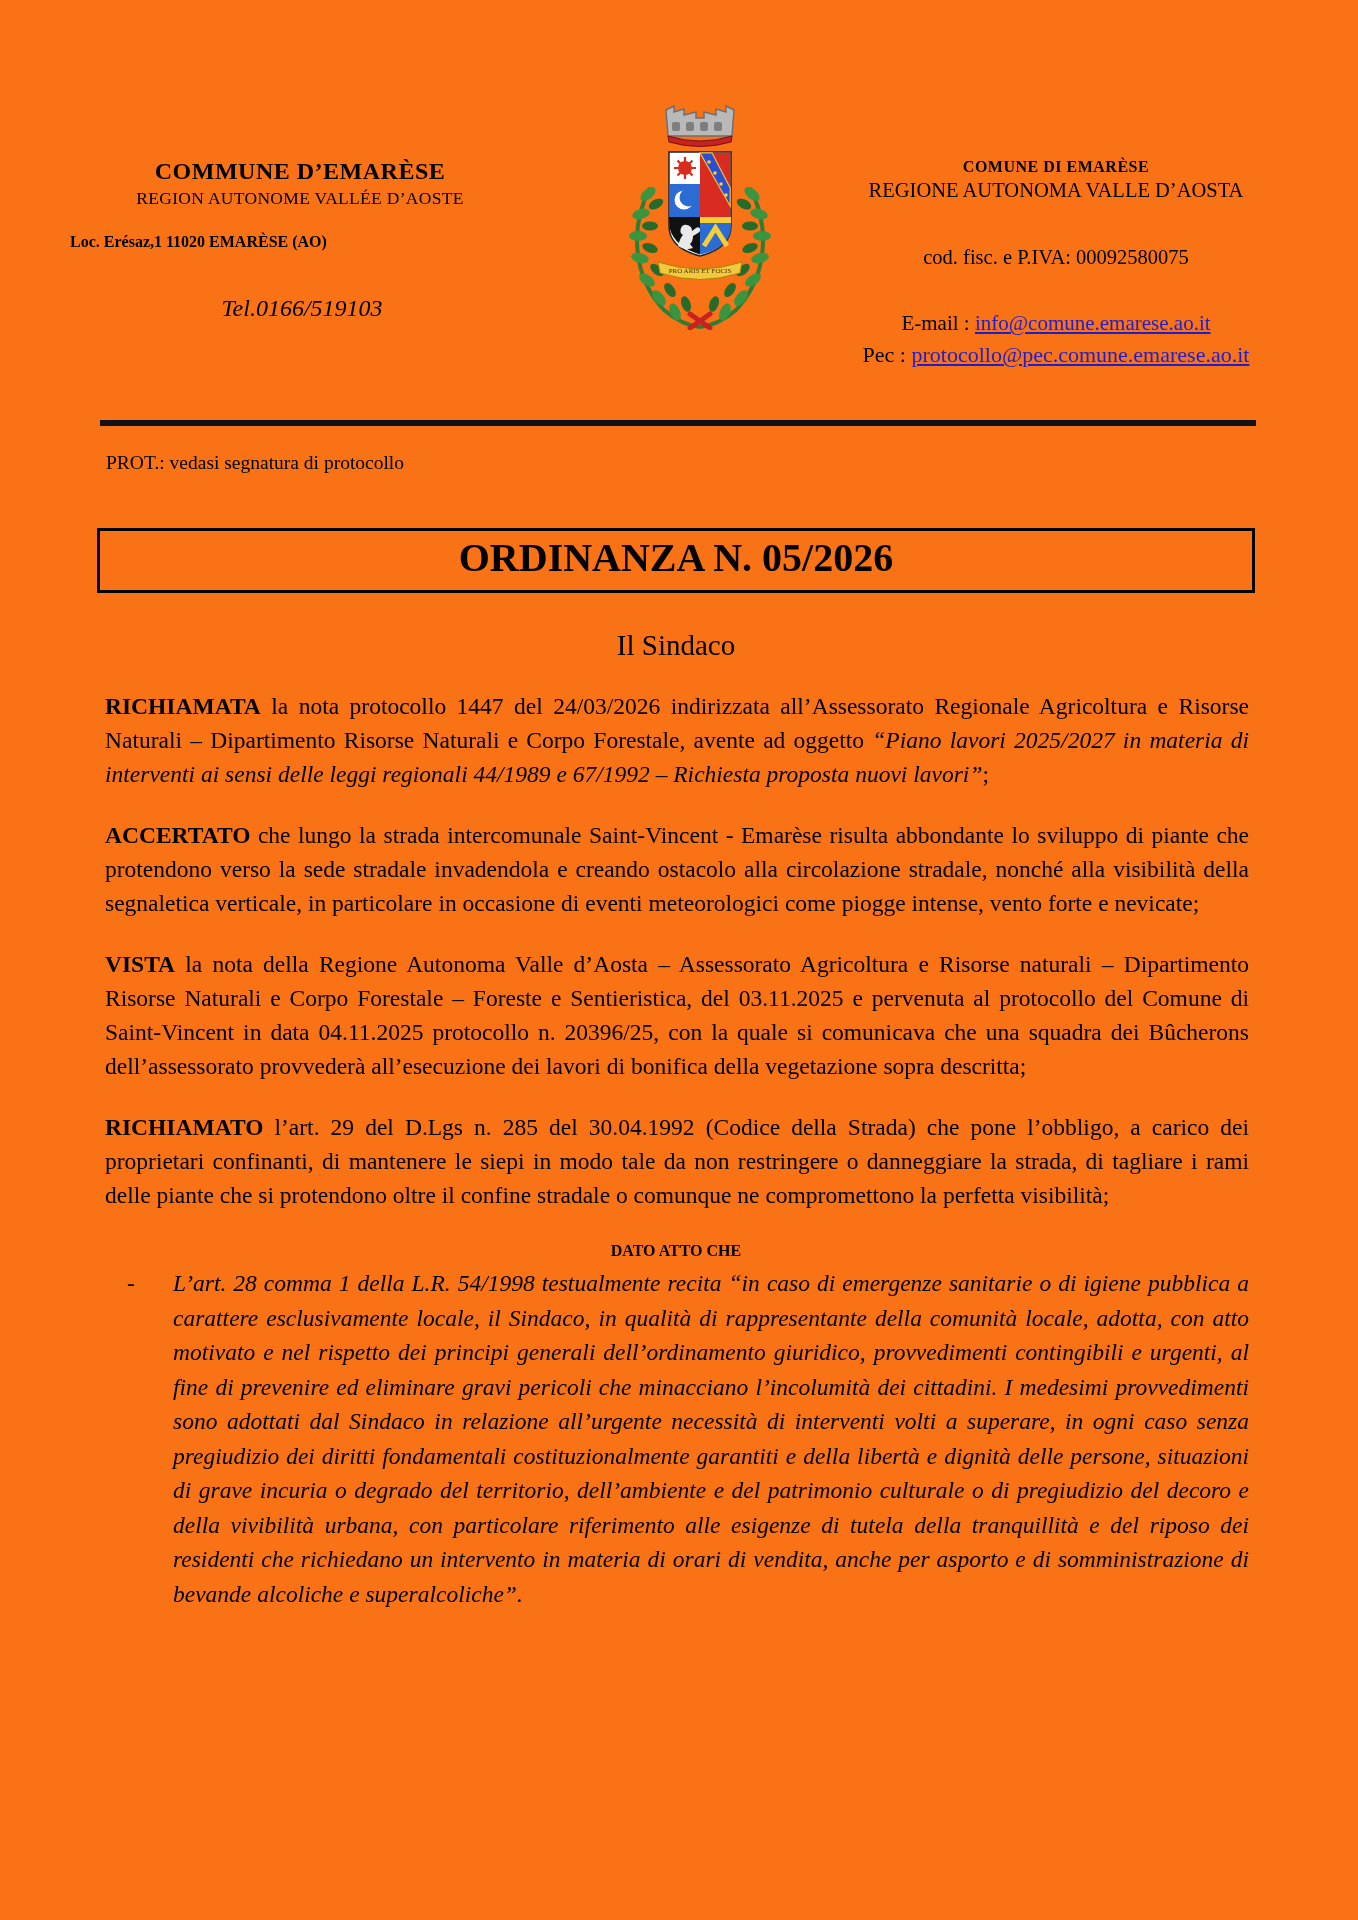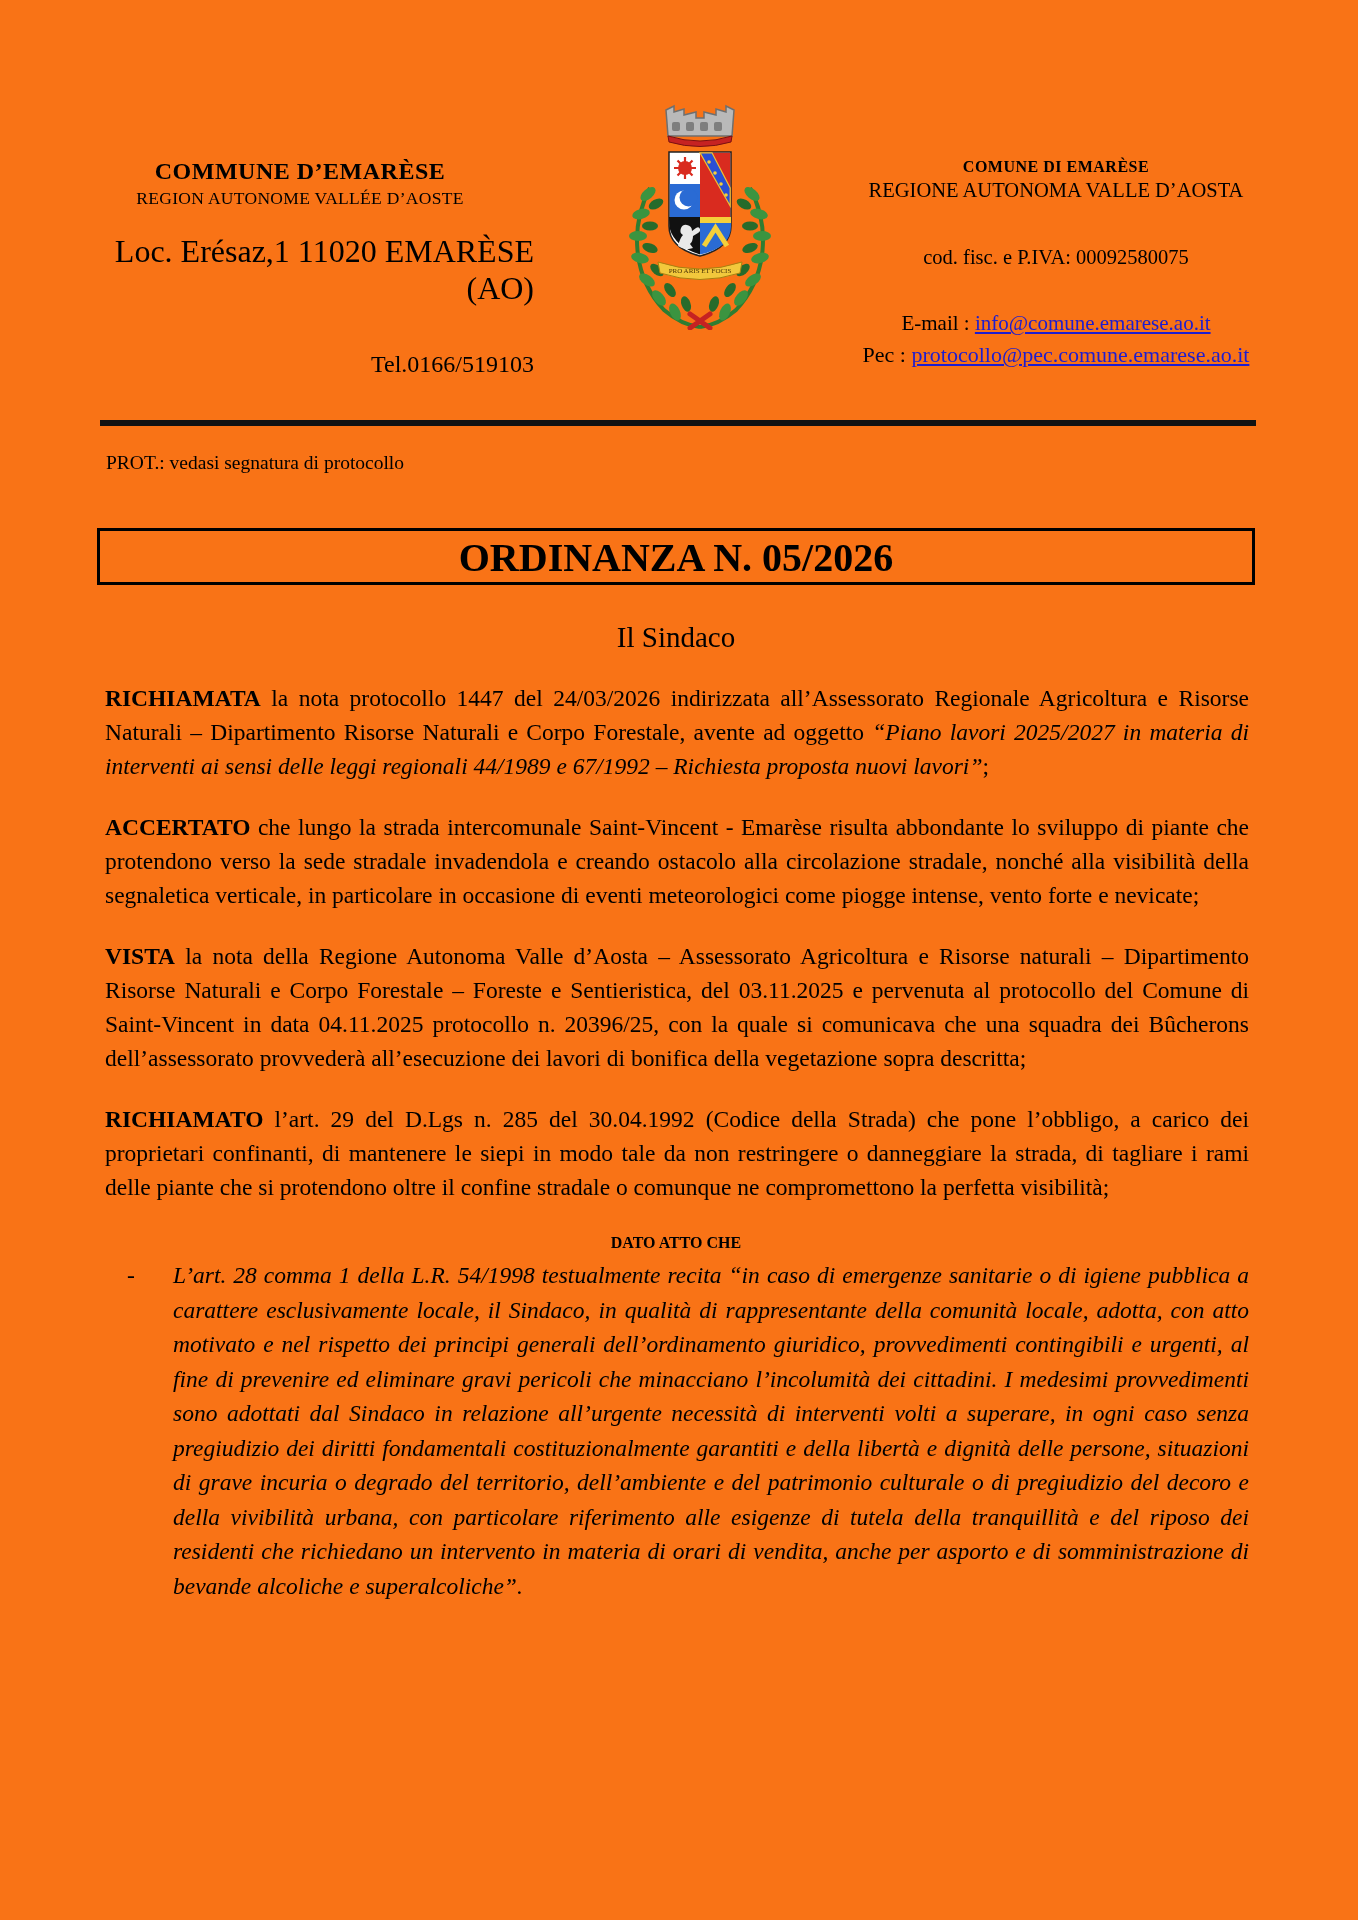--- a/index.html
+++ b/index.html
@@ -4,41 +4,41 @@
 <style>
   html,body{margin:0;padding:0;}
   body{width:1358px;height:1920px;background:#e8e8e8;}
   .page{position:relative;width:1358px;height:1920px;background:#f97316;
         font-family:"Liberation Serif", serif;color:#000;overflow:hidden;}
 
   
   .hdr-left{position:absolute;left:66px;top:158px;width:468px;text-align:center;}
   .hdr-left .t1{font-weight:bold;font-size:24px;letter-spacing:.5px;}
   .hdr-left .t2{font-size:17.5px;margin-top:3px;letter-spacing:.3px;}
-  .hdr-left .addr{font-size:32px;text-align:right;margin-top:24px;padding-left:4px;}
-  .hdr-left .tel{font-size:24px;text-align:right;margin-top:44px;padding-left:4px;}
+  .hdr-left .addr{font-size:16px;text-align:left;margin-top:24px;padding-left:4px;font-weight:bold;}
+  .hdr-left .tel{font-size:24px;text-align:center;margin-top:44px;padding-left:4px;font-style:italic;}
 
   .crest{position:absolute;left:628px;top:96px;width:144px;height:234px;}
   .crest svg{width:100%;height:100%;display:block;}
 
   .hdr-right{position:absolute;left:842px;top:158px;width:428px;text-align:center;}
   .hdr-right .t1{font-weight:bold;font-size:16px;letter-spacing:.5px;}
   .hdr-right .t2{font-size:20.5px;margin-top:3px;}
   .hdr-right .fisc{font-size:20.5px;margin-top:44px;}
   .hdr-right .mailrow{font-size:21px;margin-top:42px;}
   .hdr-right .pecrow{font-size:22px;margin-top:6px;}
   a.doclink{color:#1d1dd1;text-decoration:underline;cursor:pointer;}
 
   .rule{position:absolute;top:420px;left:100px;width:1156px;height:6px;background:#121212;}
   .prot{position:absolute;top:452px;left:106px;font-size:19.5px;}
 
   
   .content{position:absolute;top:528px;left:97px;width:1158px;}
   .ord-box{border:3px solid #000;text-align:center;font-weight:bold;font-size:40px;
-           padding:3px 0 1px 0;}
+           padding:3px 0 9px 0;}
   .subject{font-weight:bold;font-size:23.5px;line-height:33px;text-align:justify;
            margin:7px 6px 0 8px;}
   .issuer{text-align:center;font-size:29px;margin-top:36px;}
 
   .body-p{font-size:23.5px;line-height:34px;text-align:justify;margin:27px 6px 0 8px;}
   .body-p b{font-weight:bold;}
   .body-p i{font-style:italic;}
 
   .section-heading{font-weight:bold;font-size:16px;text-align:center;margin-top:30px;}
   .list-item{position:relative;font-size:23.5px;line-height:34.5px;text-align:justify;

